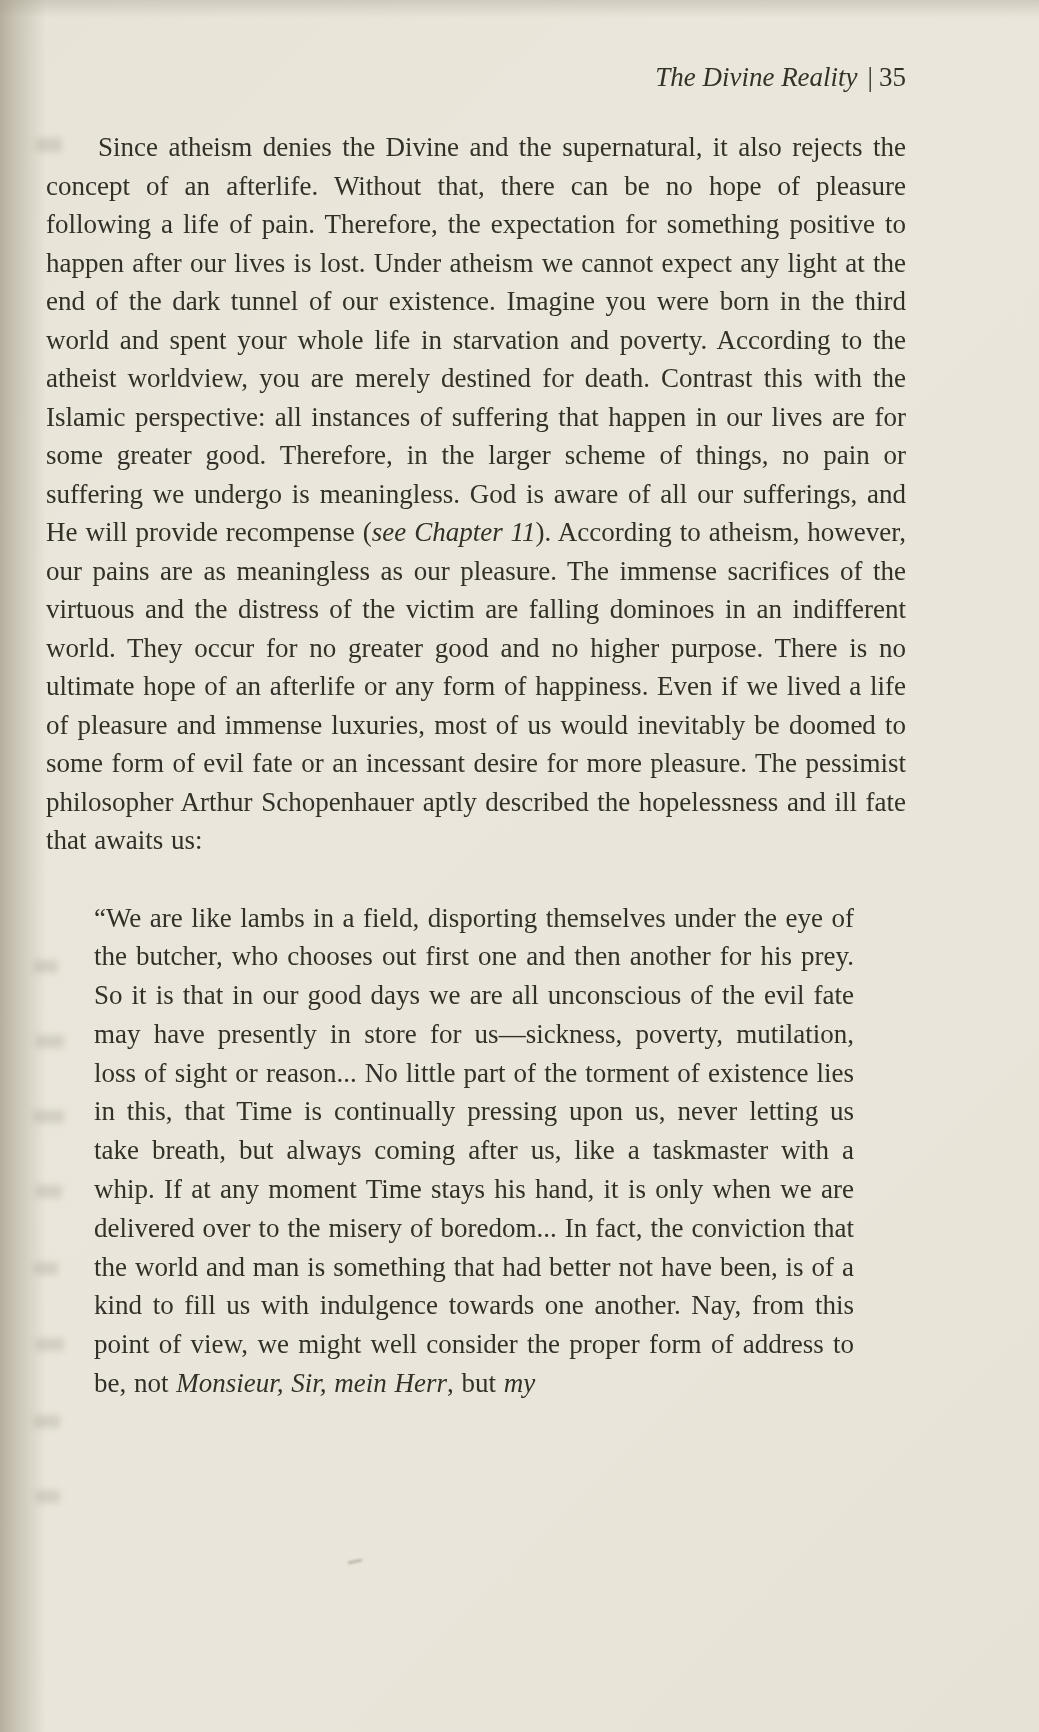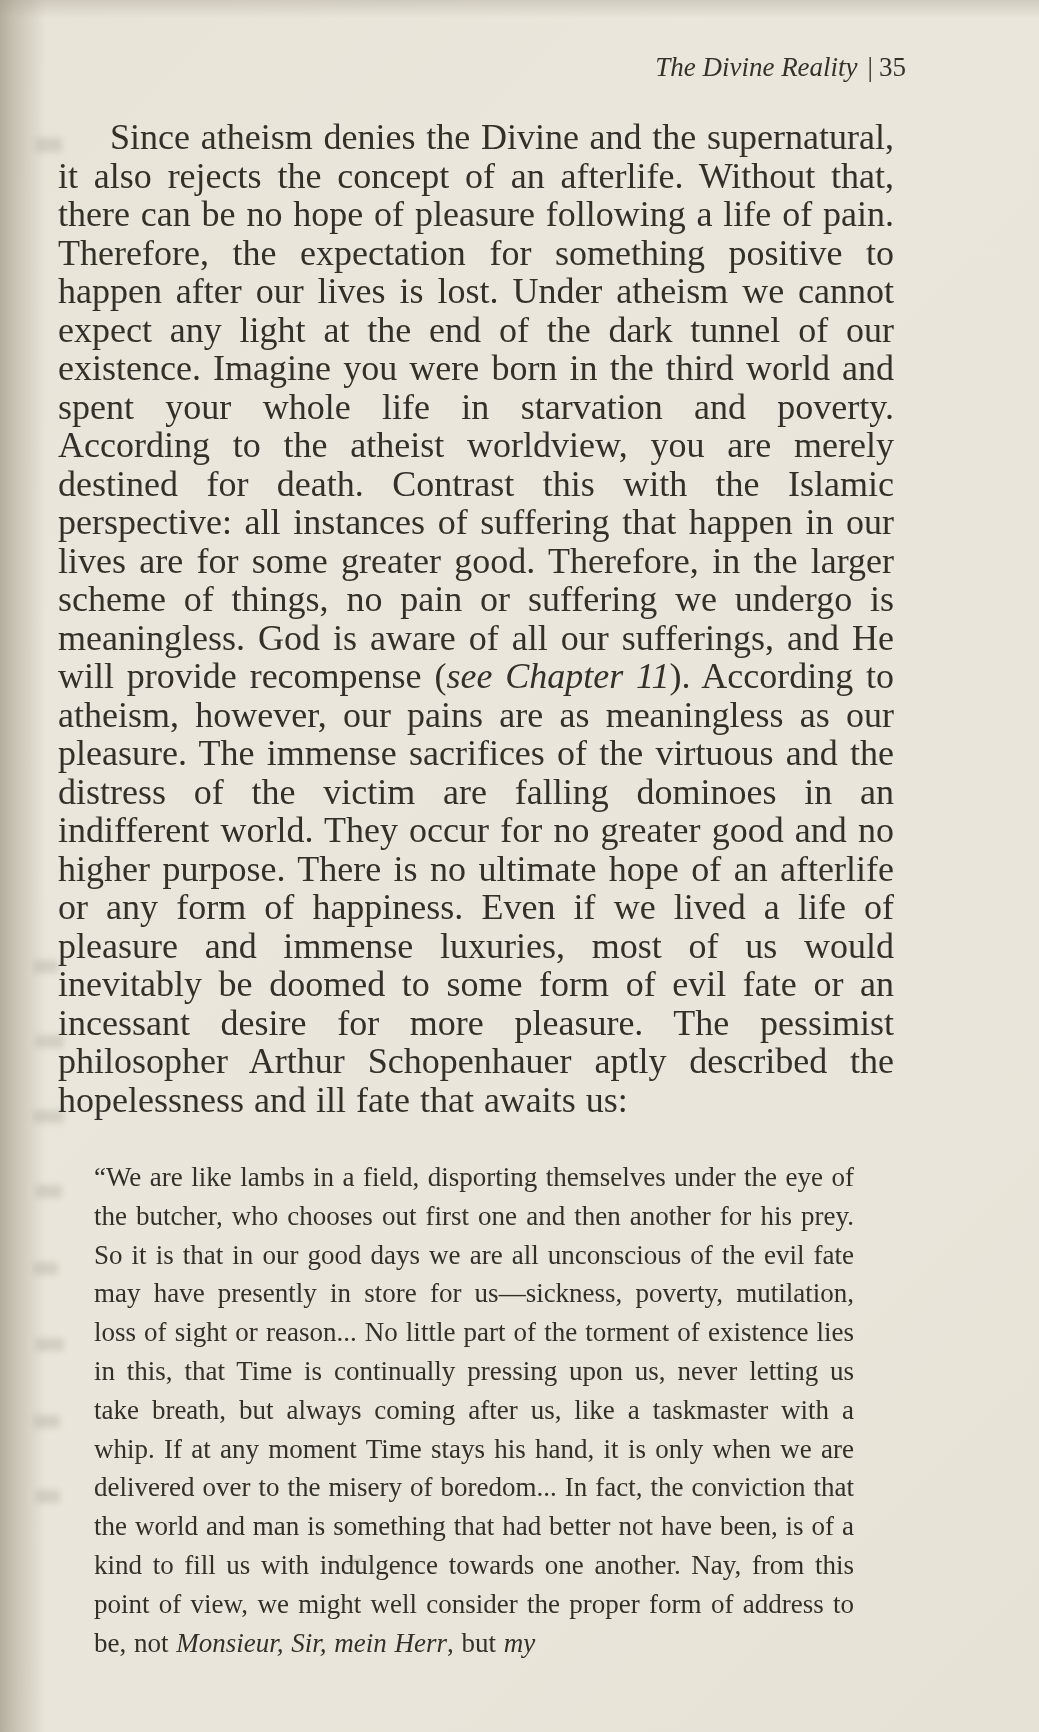--- a/index.html
+++ b/index.html
@@ -38,35 +38,35 @@
   .content {
     position: absolute;
     left: 46px;
     top: 48px;
     width: 860px;
   }
   .running-header {
     text-align: right;
     font-size: 27px;
     line-height: 34px;
-    margin: 2px 0 34px 0;
+    margin: 12px 0 34px 0;
     color: #34312b;
   }
   .running-header .title {
     font-style: italic;
   }
   .running-header .sep {
     padding: 0 6px 0 10px;
     font-style: normal;
   }
   .body-para {
-    margin: 12px;
+    margin: 0;
     text-indent: 52px;
     text-align: justify;
-    font-size: 36px;
+    font-size: 27px;
     line-height: 38.5px;
     word-spacing: 1px;
   }
   .body-para i, .block-quote i {
     font-style: italic;
   }
   .block-quote {
     margin: 39px 52px 16px 48px;
     text-align: justify;
     font-size: 27px;

